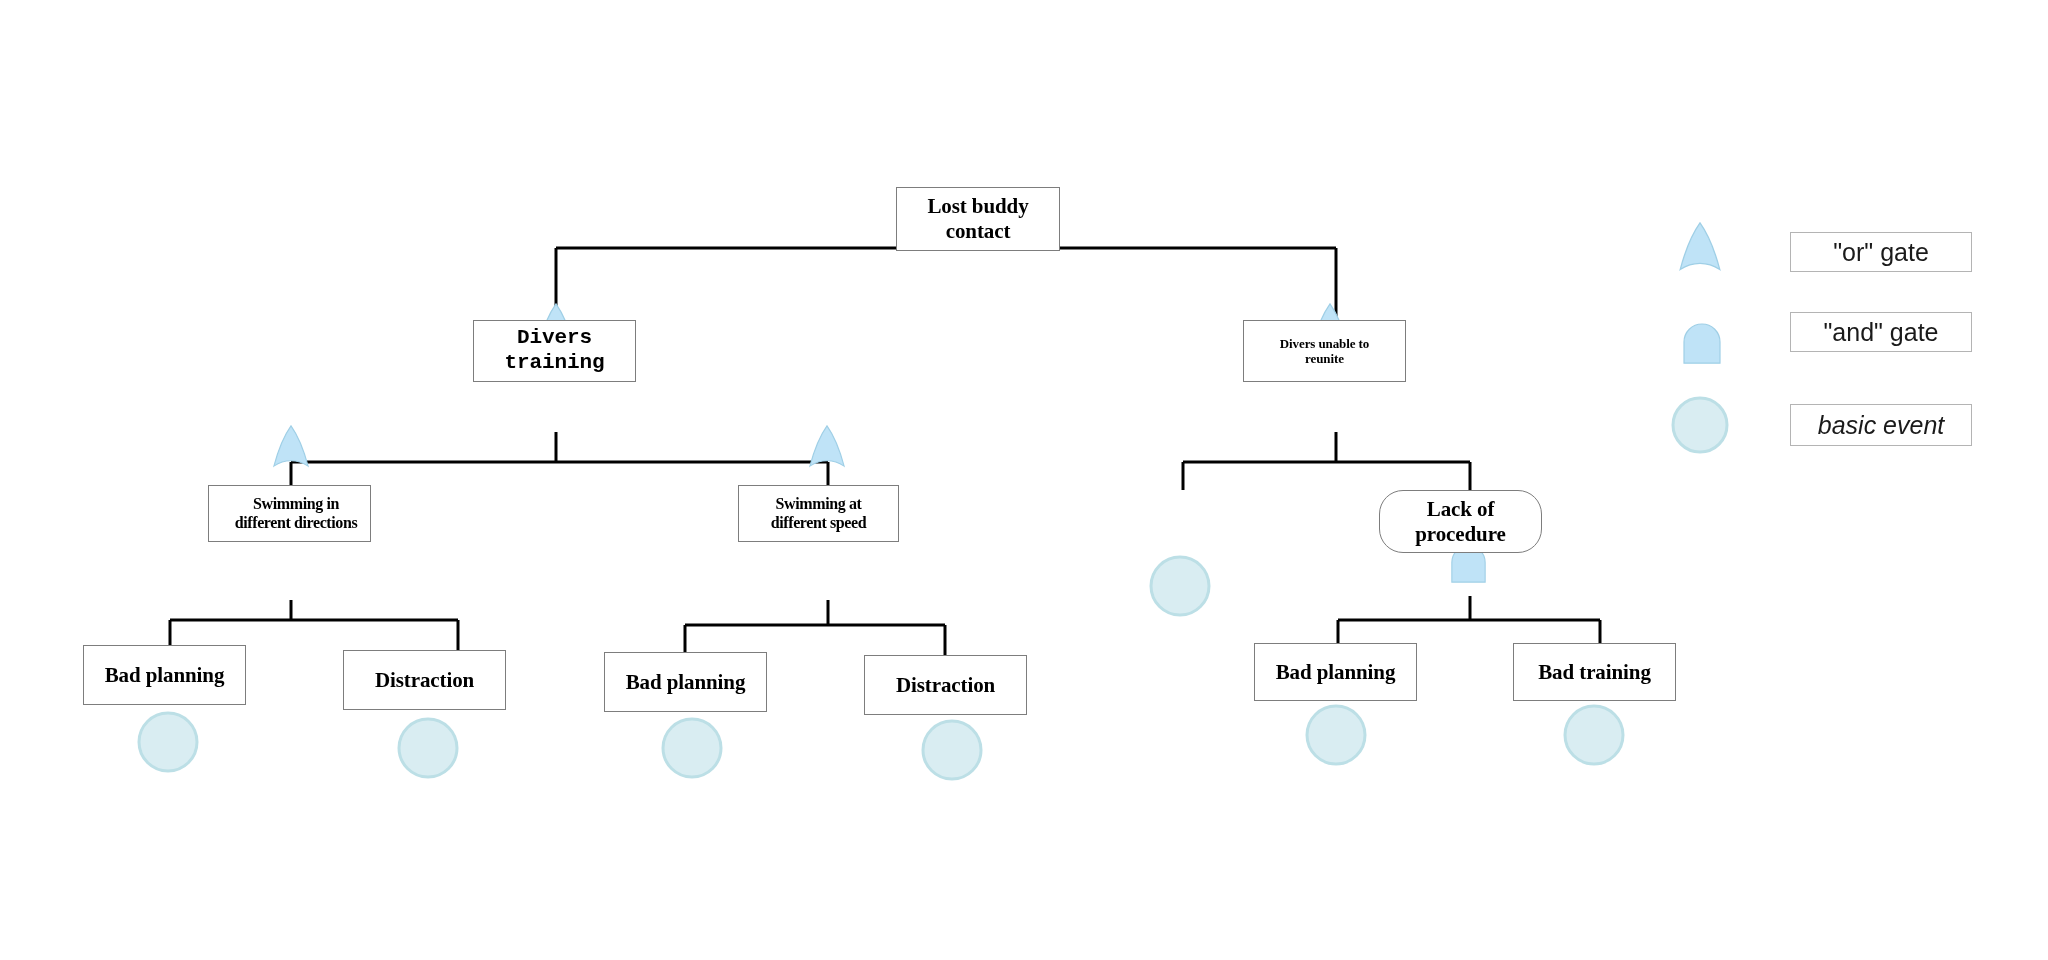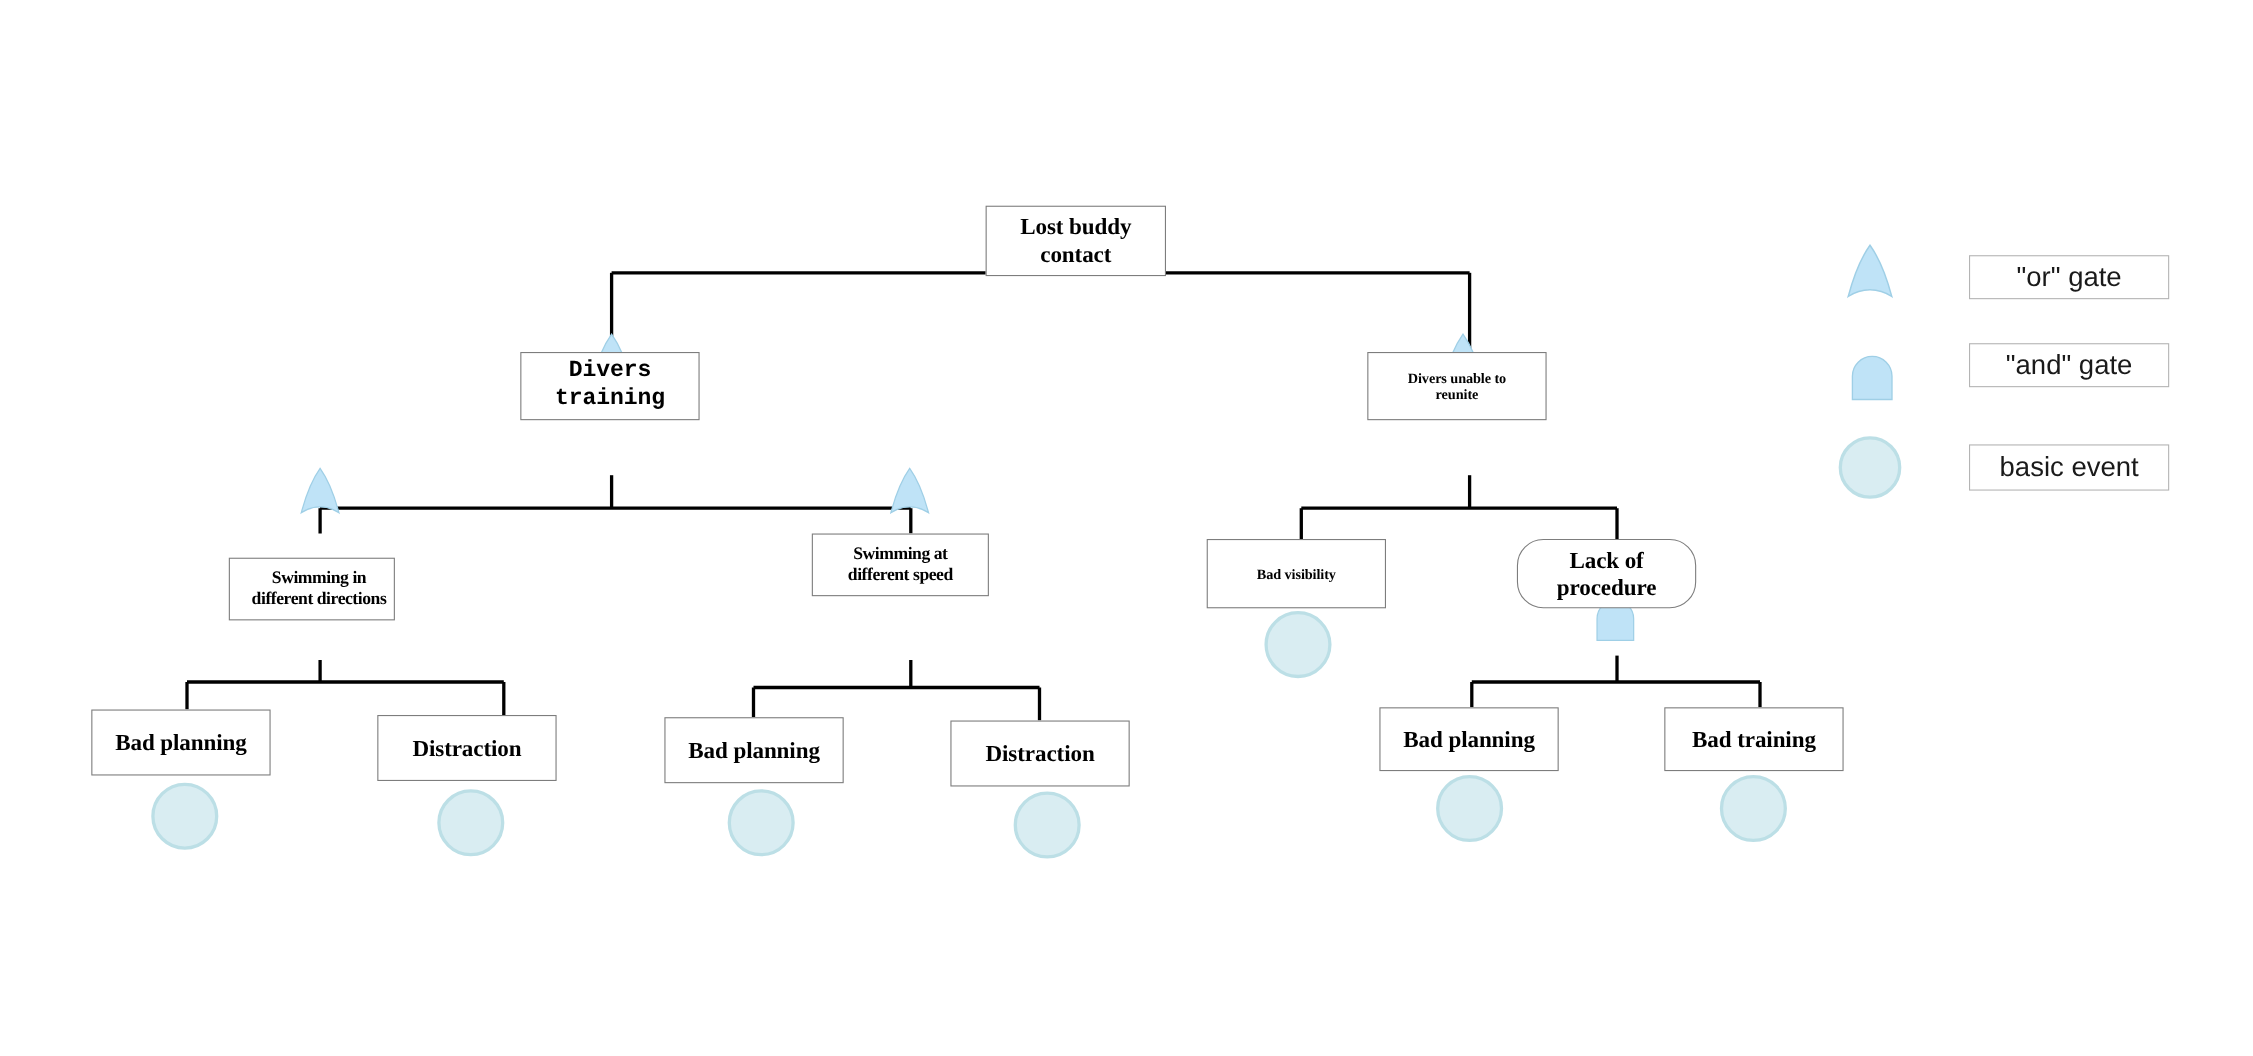--- a/index.html
+++ b/index.html
@@ -141,31 +141,28 @@
   </div>
 
   <div class="node fs-big" style="left:473px; top:320px; width:163px; height:62px;font-family:Liberation Mono, monospace;">
     <span class="txt"><span>Divers</span><br><span>training</span></span>
   </div>
 
   <div class="node fs-mid" style="left:1243px; top:320px; width:163px; height:62px;">
     <span class="txt"><span>Divers unable to</span><br><span>reunite</span></span>
   </div>
 
-  <div class="node fs-small" style="left:208px; top:507px; width:151px; height:57px;padding-left:13px;">
+  <div class="node fs-small" style="left:208px; top:485px; width:163px; height:57px;padding-left:13px;">
     <span class="txt"><span>Swimming in</span><br><span>different directions</span></span>
   </div>
 
   <div class="node fs-small" style="left:738px; top:485px; width:161px; height:57px;">
     <span class="txt"><span>Swimming at</span><br><span>different speed</span></span>
   </div>
 
-  <div class="node fs-mid" style="left:1097px; top:490px; width:163px; height:63px;">
-    <span class="txt">Bad visibility</span>
-  </div>
 
   <div class="node fs-big" style="left:1379px; top:490px; width:163px; height:63px;border-radius:24px;">
     <span class="txt"><span>Lack of</span><br><span>procedure</span></span>
   </div>
 
   <div class="node fs-big" style="left:83px; top:645px; width:163px; height:60px;">
     <span class="txt">Bad planning</span>
   </div>
 
   <div class="node fs-big" style="left:343px; top:650px; width:163px; height:60px;">
@@ -189,17 +186,17 @@
   </div>
 
   <div class="legend-box" style="left:1790px; top:232px; width:182px; height:40px;">
     <span>"or" gate</span>
   </div>
 
   <div class="legend-box" style="left:1790px; top:312px; width:182px; height:40px;">
     <span>"and" gate</span>
   </div>
 
-  <div class="legend-box" style="left:1790px; top:404px; width:182px; height:42px;">
+  <div class="legend-box" style="left:1790px; top:404px; width:182px; height:42px;font-style:italic;">
     <span>basic event</span>
   </div>
 
 </div>
 
 </body></html>

